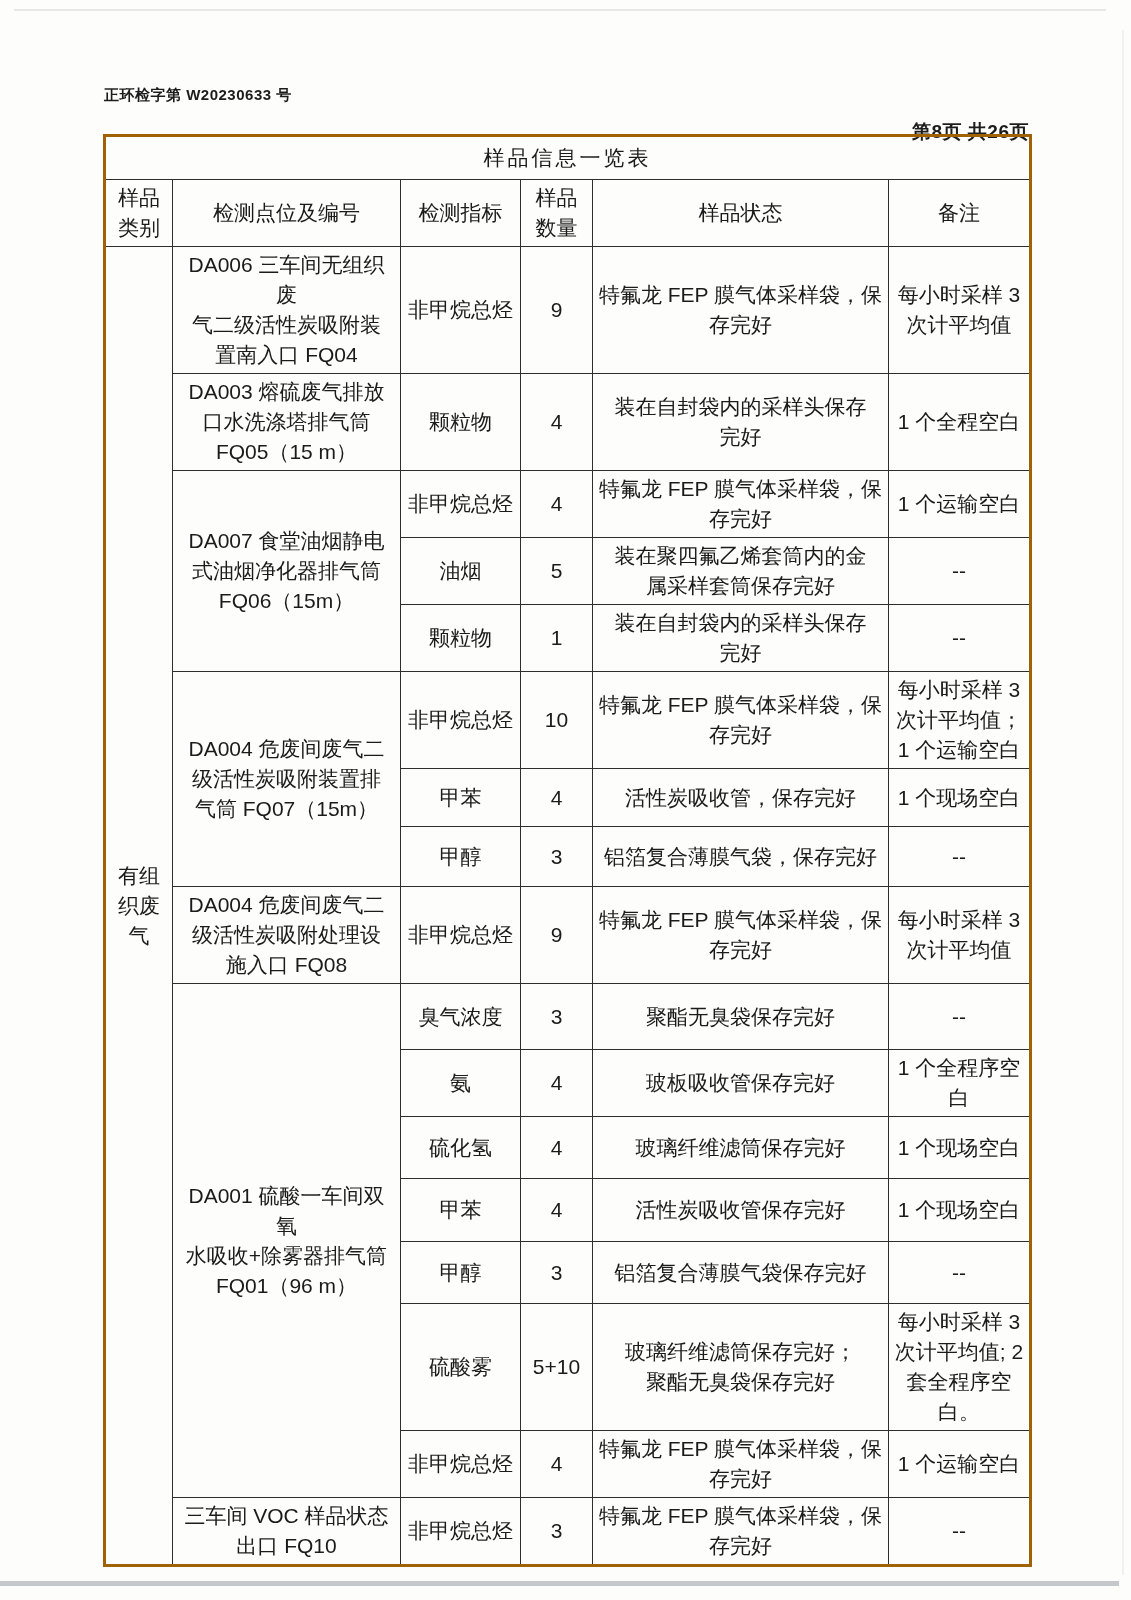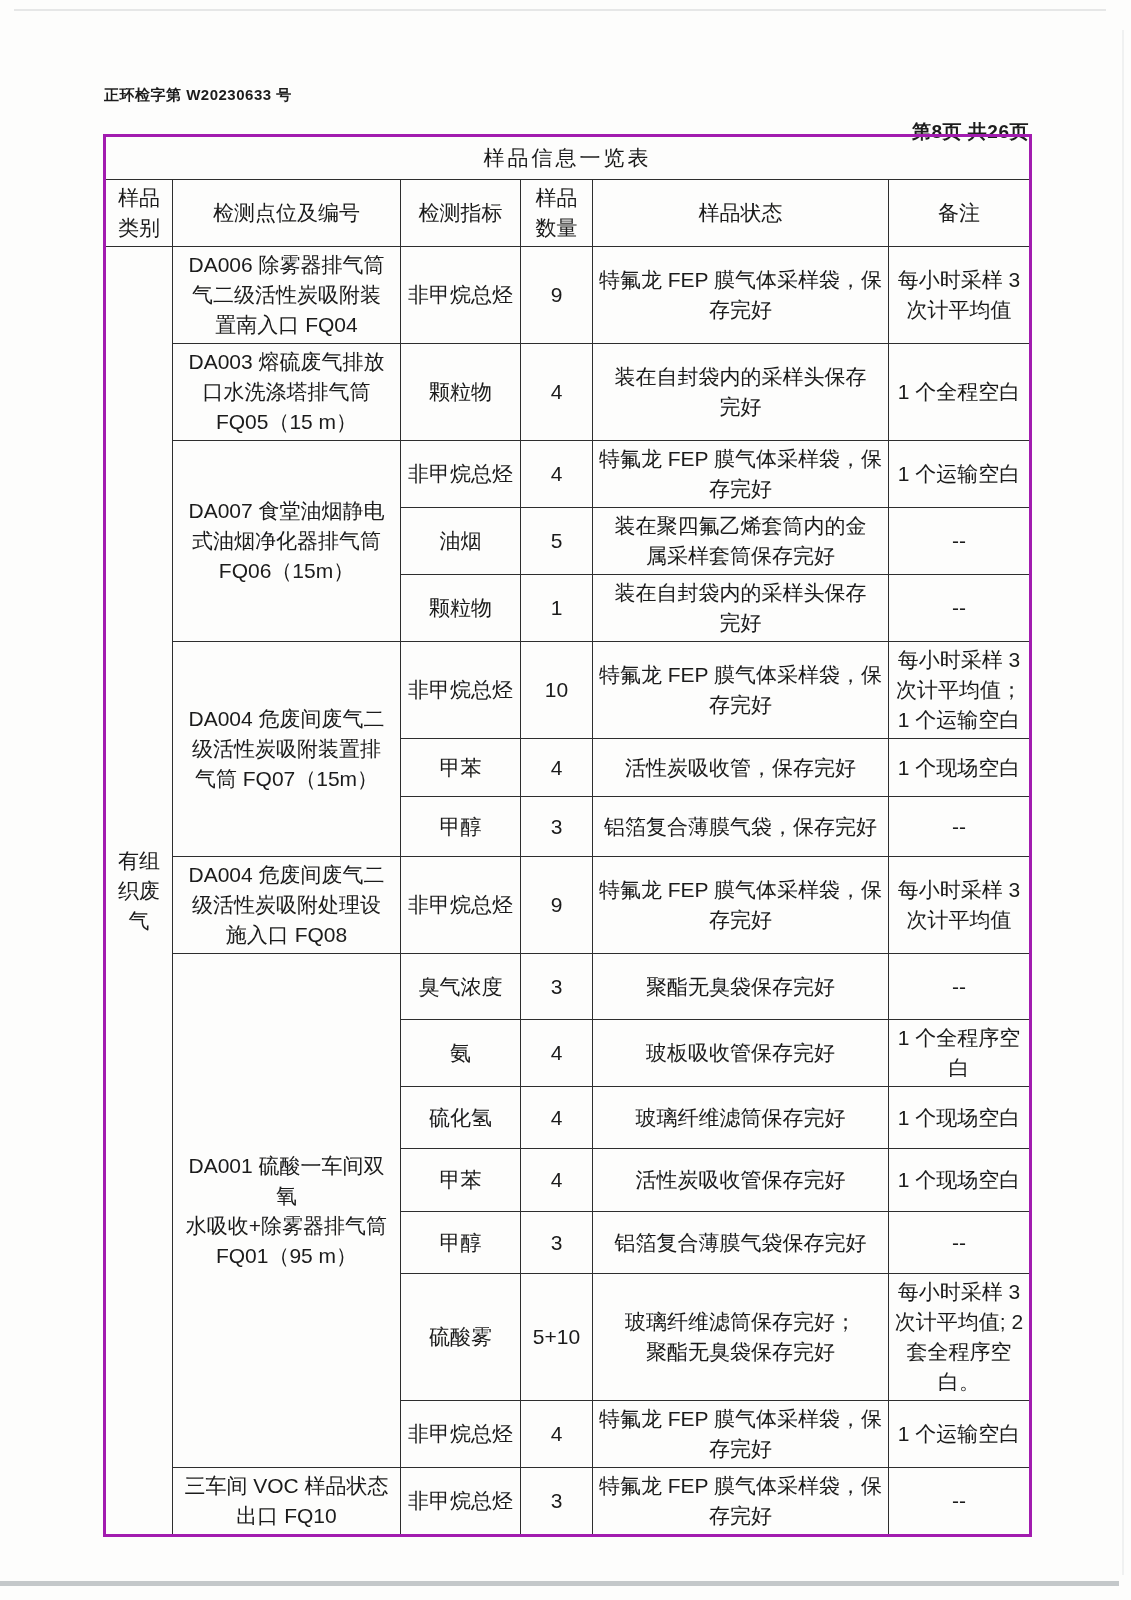--- a/index.html
+++ b/index.html
@@ -24,21 +24,21 @@
   .page-header-right {
     position: absolute; right: 102px; top: 86px;
     font-size: 19px; font-weight: 600; letter-spacing: 0.5px; margin-top: 33px;
   }
 
   table.sample-table {
     position: absolute; left: 103px; top: 134px;
     width: 926px;
     border-collapse: collapse;
     table-layout: fixed;
-    border: 3px solid #a21caf;
+    border: 3px solid #a16207;
   }
   table.sample-table td, table.sample-table th {
     border: 1.5px solid #2e2e2e;
     text-align: center;
     vertical-align: middle;
     font-size: 21px;
     font-weight: 400;
     line-height: 30px;
     padding: 3px 5px;
     white-space: pre-line;
@@ -83,21 +83,21 @@
       <td>样品
 数量</td>
       <td>样品状态</td>
       <td>备注</td>
     </tr>
 
     <tr class="h92">
       <td rowspan="17">有组
 织废
 气</td>
-      <td>DA006 除雾器排气筒
+      <td>DA006 三车间无组织废
 气二级活性炭吸附装
 置南入口 FQ04</td>
       <td>非甲烷总烃</td>
       <td>9</td>
       <td>特氟龙 FEP 膜气体采样袋，保
 存完好</td>
       <td>每小时采样 3
 次计平均值</td>
     </tr>
     <tr class="h90">
@@ -165,21 +165,21 @@
       <td>非甲烷总烃</td>
       <td>9</td>
       <td>特氟龙 FEP 膜气体采样袋，保
 存完好</td>
       <td>每小时采样 3
 次计平均值</td>
     </tr>
     <tr class="h66">
       <td rowspan="7">DA001 硫酸一车间双氧
 水吸收+除雾器排气筒
-FQ01（95 m）</td>
+FQ01（96 m）</td>
       <td>臭气浓度</td>
       <td>3</td>
       <td>聚酯无臭袋保存完好</td>
       <td>--</td>
     </tr>
     <tr class="h60">
       <td>氨</td>
       <td>4</td>
       <td>玻板吸收管保存完好</td>
       <td>1 个全程序空

